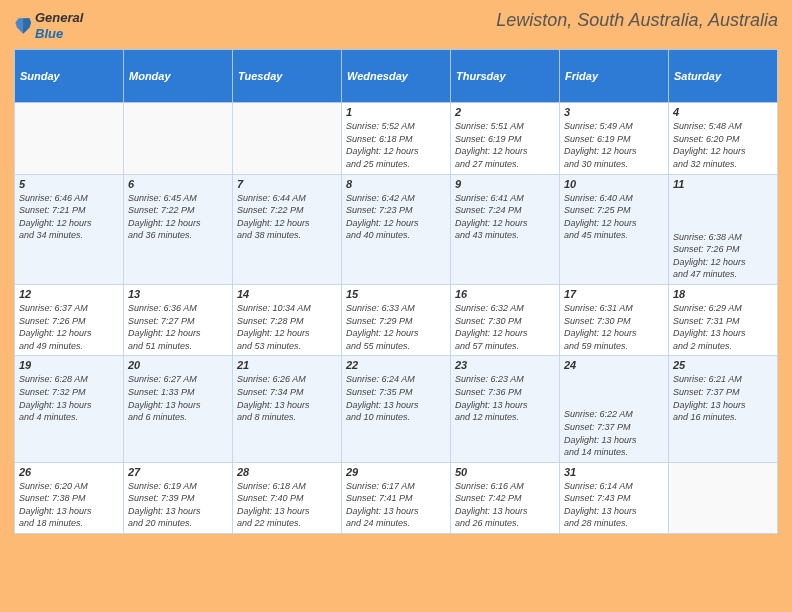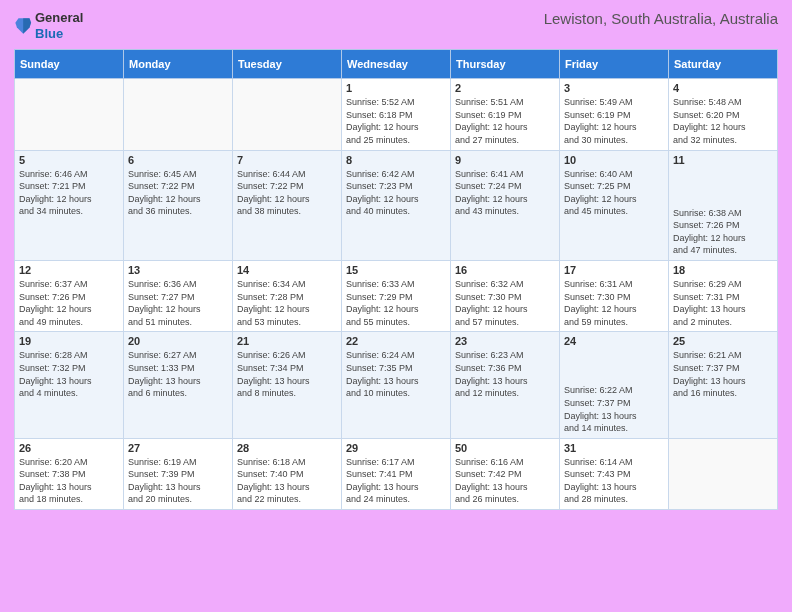--- a/index.html
+++ b/index.html
@@ -6,22 +6,23 @@
     body {
       font-family: Arial, sans-serif;
       background: #fff;
       width: 792px;
       height: 612px;
       overflow: hidden;
     }
     .page {
       width: 792px;
       height: 612px;
-      background: #f0abfc;
+      background: #fdba74;
       padding: 10px 14px 10px 14px;
+      font-style: italic;
     }
     .header {
       display: flex;
       justify-content: space-between;
       align-items: flex-start;
       margin-bottom: 8px;
     }
     .logo {
       display: flex;
       align-items: center;
@@ -41,34 +42,34 @@
     }
     .title-block {
       text-align: right;
     }
     .month-title {
       font-size: 28px;
       color: #333;
       font-weight: normal;
     }
     .location {
-      font-size: 15px;
+      font-size: 18px;
       color: #555;
     }
     .calendar {
       width: 100%;
       border-collapse: collapse;
     }
     .calendar th {
       background: #2e7bd6;
       color: #fff;
       font-size: 11px;
       font-weight: bold;
       text-align: left;
-      padding: 8px 5px;
+      padding: 20px 5px;
       border: 1px solid #b0c8e8;
     }
     .calendar td {
       border: 1px solid #c8d8ec;
       vertical-align: top;
       padding: 3px 4px;
       width: 108px;
       min-height: 70px;
       font-size: 9.5px;
       color: #333;
@@ -225,21 +226,21 @@
           </td>
           <td>
             <div class="day-number">13</div>
             <div class="day-info" style="white-space: pre-line;">Sunrise: 6:36 AM
 Sunset: 7:27 PM
 Daylight: 12 hours
 and 51 minutes.</div>
           </td>
           <td>
             <div class="day-number">14</div>
-            <div class="day-info" style="white-space: pre-line;">Sunrise: 6:34 AM
+            <div class="day-info" style="white-space: pre-line;">Sunrise: 10:34 AM
 Sunset: 7:28 PM
 Daylight: 12 hours
 and 53 minutes.</div>
           </td>
           <td>
             <div class="day-number">15</div>
             <div class="day-info" style="white-space: pre-line;">Sunrise: 6:33 AM
 Sunset: 7:29 PM
 Daylight: 12 hours
 and 55 minutes.</div>

